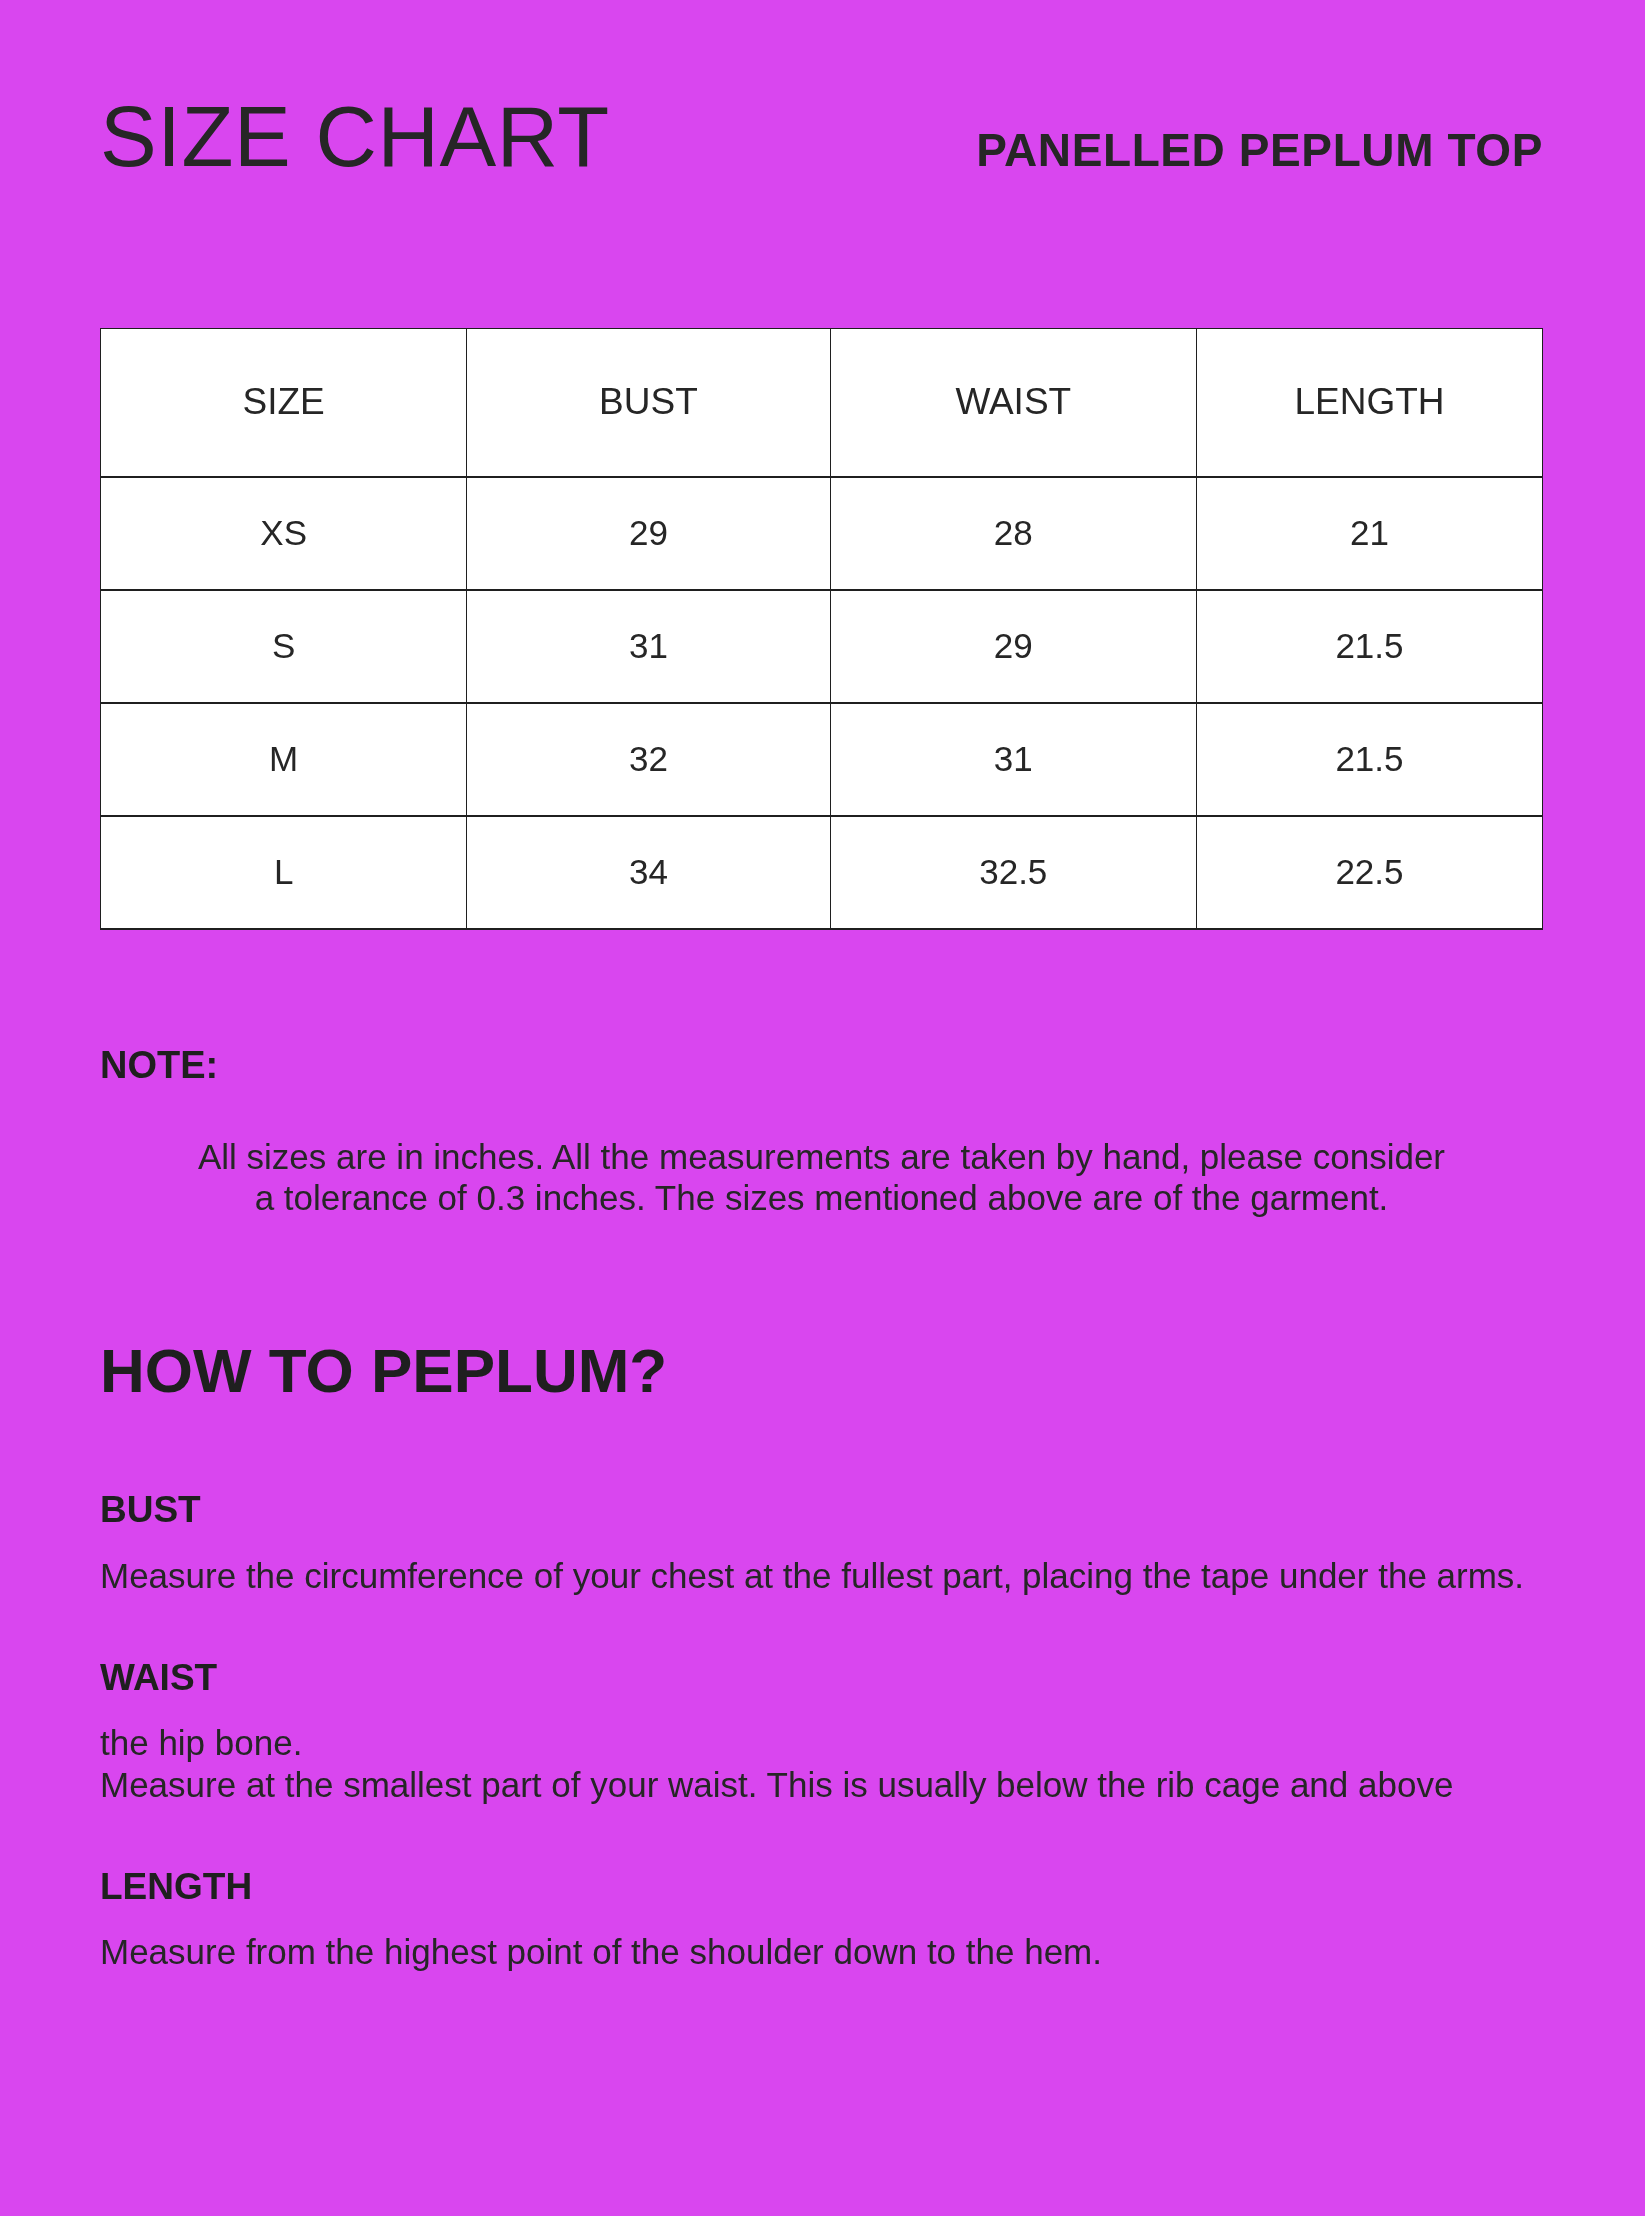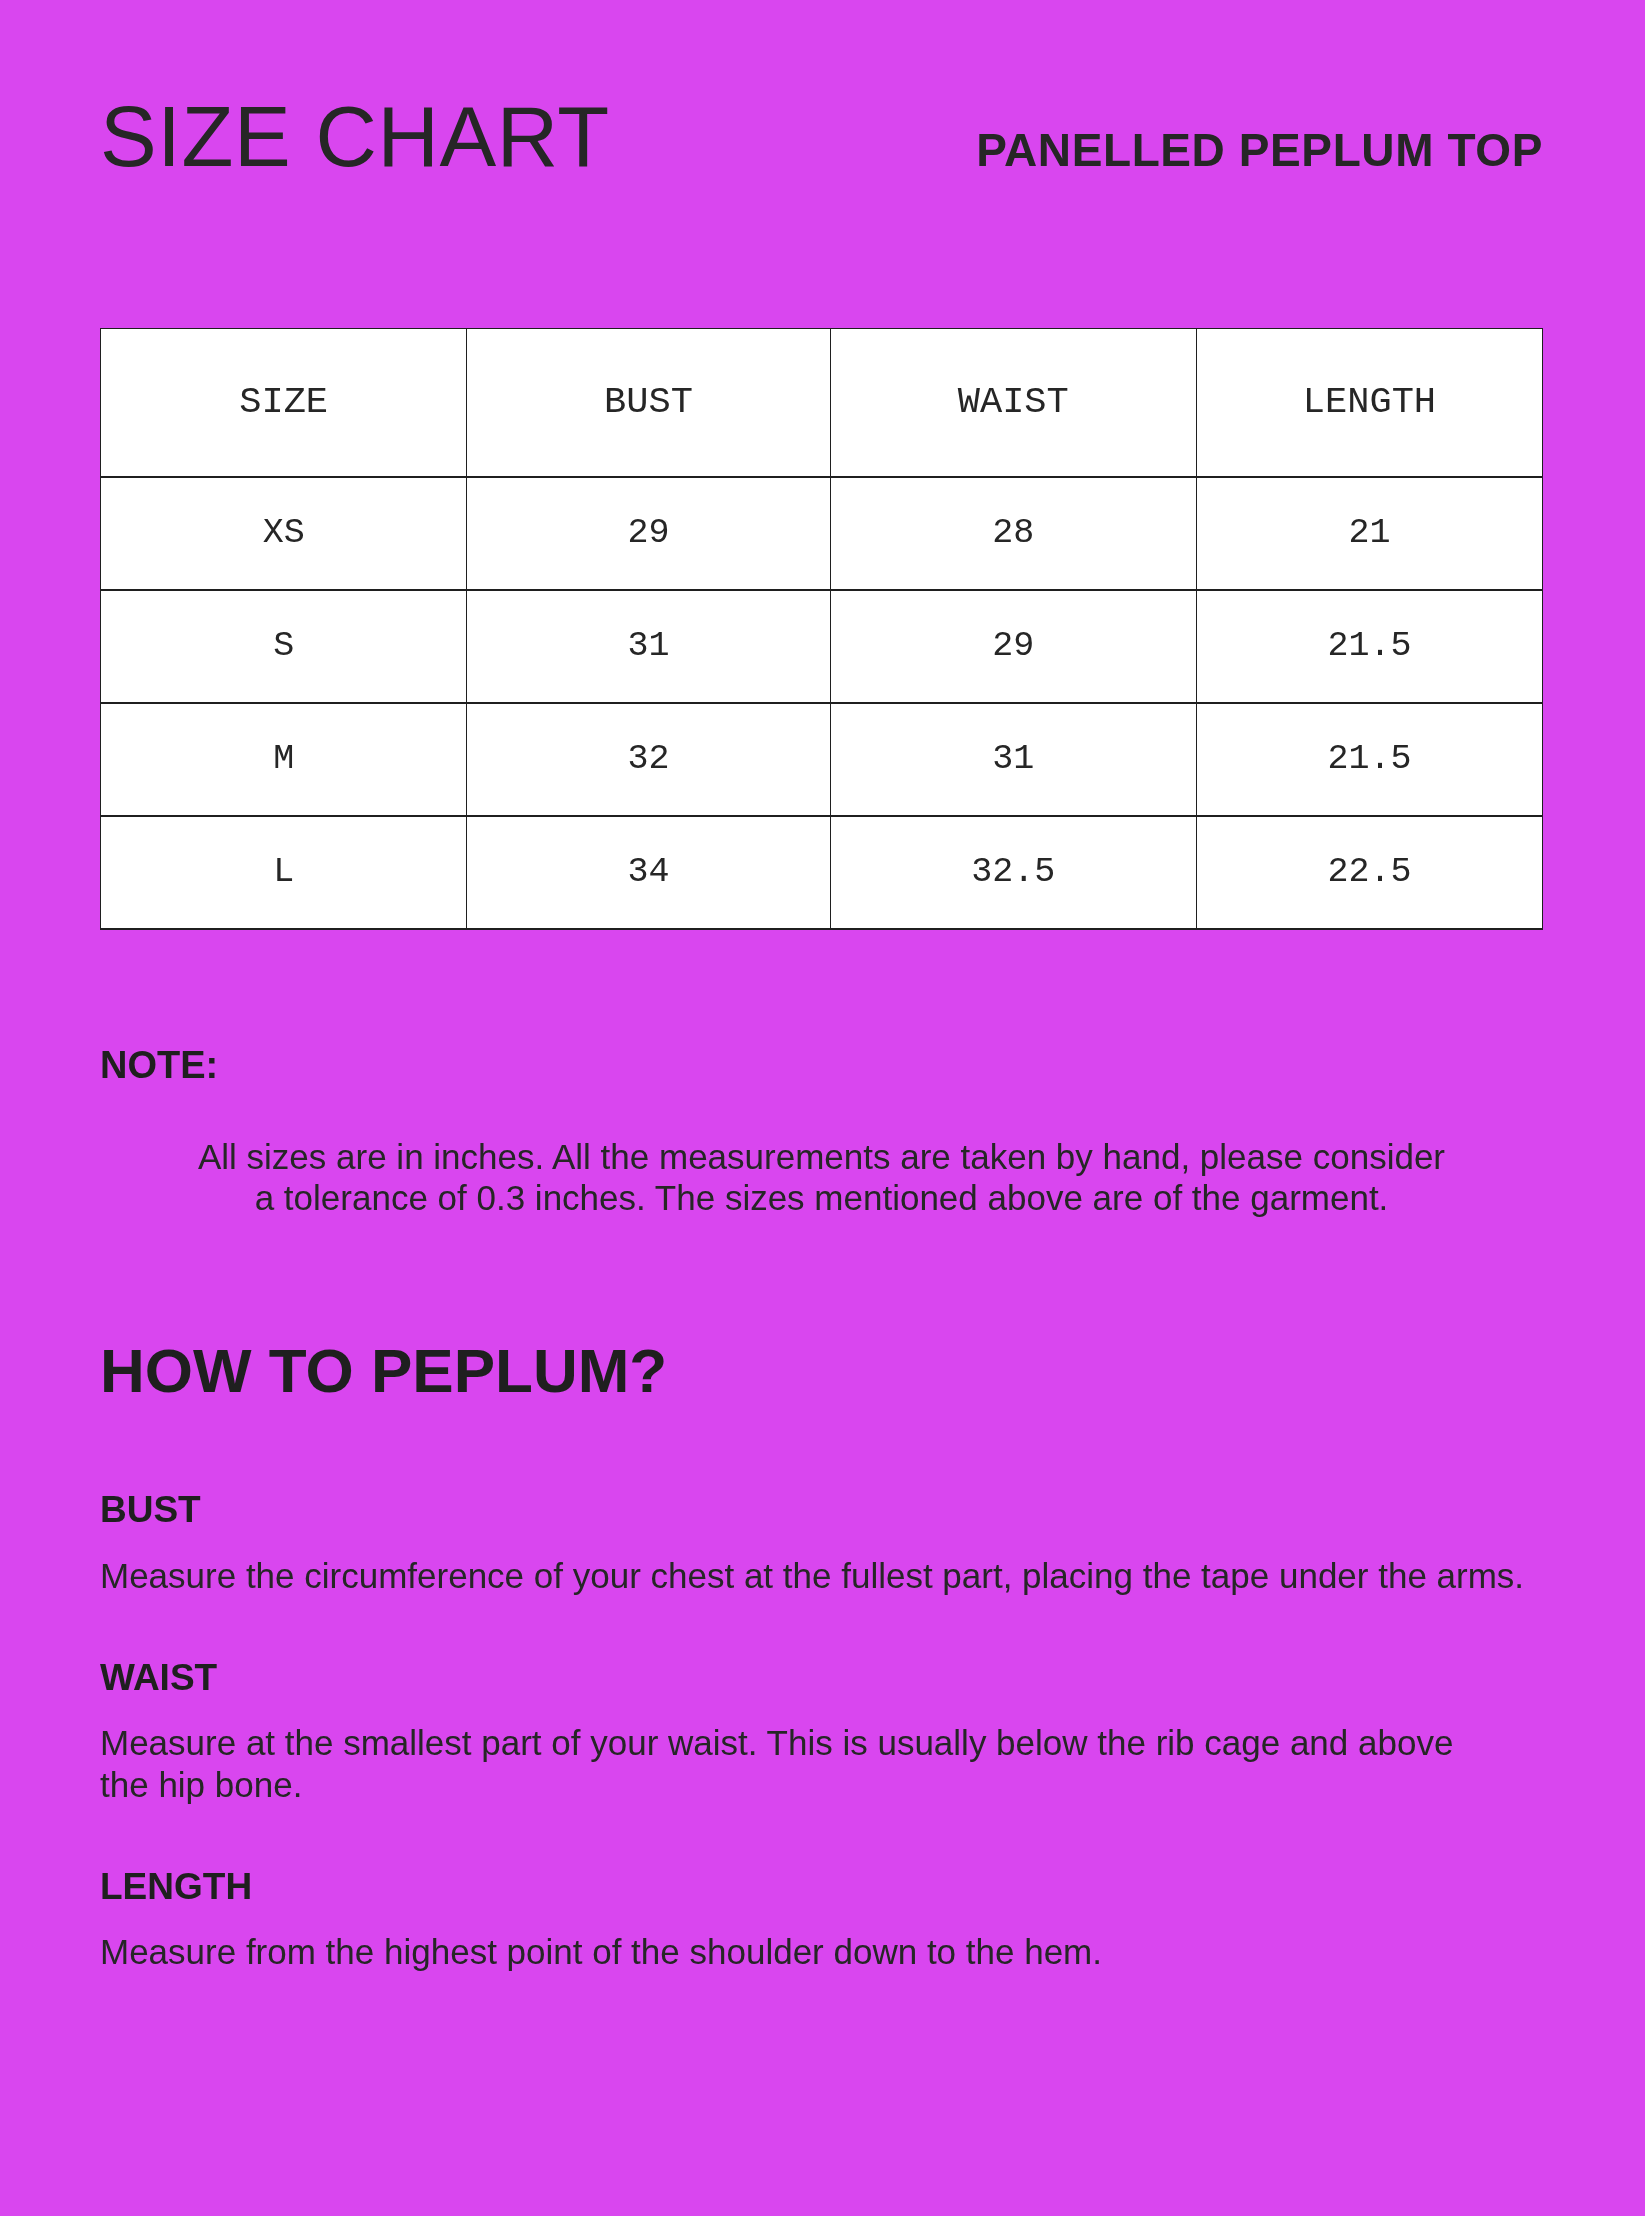--- a/index.html
+++ b/index.html
@@ -47,21 +47,20 @@
     table-layout: fixed;
   }
   table.size-table th,
   table.size-table td {
     border: 1.2px solid #1f1f1f;
     text-align: center;
     vertical-align: middle;
     font-weight: 400;
     color: #262626;
     background: #ffffff;
-    font-family: Liberation Mono, monospace;
   }
   table.size-table thead th {
     height: 148px;
     font-size: 37px;
     border-bottom-width: 2.4px;
   }
   table.size-table tbody td {
     height: 113px;
     font-size: 35px;
     border-top-width: 2.4px;
@@ -173,22 +172,22 @@
 
     <div class="htm-heading">HOW TO PEPLUM?</div>
 
     <div class="measure-label first">BUST</div>
     <div class="measure-desc">
       <div>Measure the circumference of your chest at the fullest part, placing the tape under the arms.</div>
     </div>
 
     <div class="measure-label later">WAIST</div>
     <div class="measure-desc">
+      <div>the hip bone.</div>
       <div>Measure at the smallest part of your waist. This is usually below the rib cage and above</div>
-      <div>the hip bone.</div>
     </div>
 
     <div class="measure-label later">LENGTH</div>
     <div class="measure-desc">
       <div>Measure from the highest point of the shoulder down to the hem.</div>
     </div>
 
   </div>
 </div>
 

